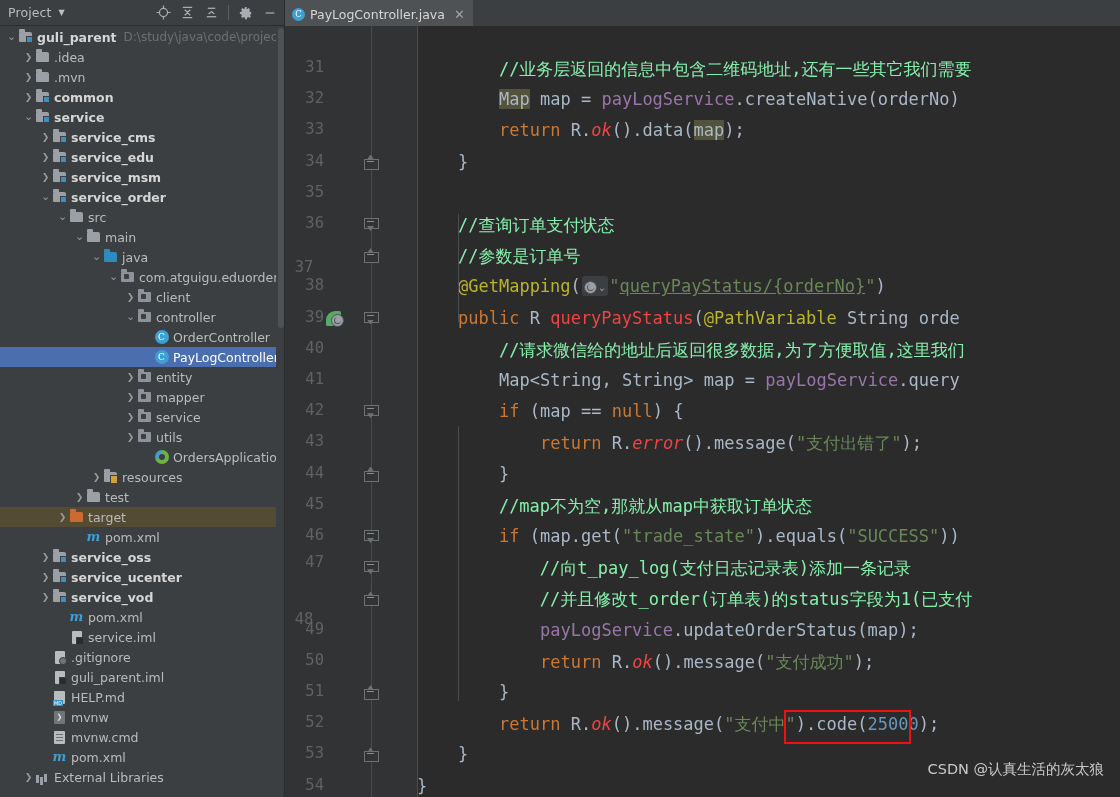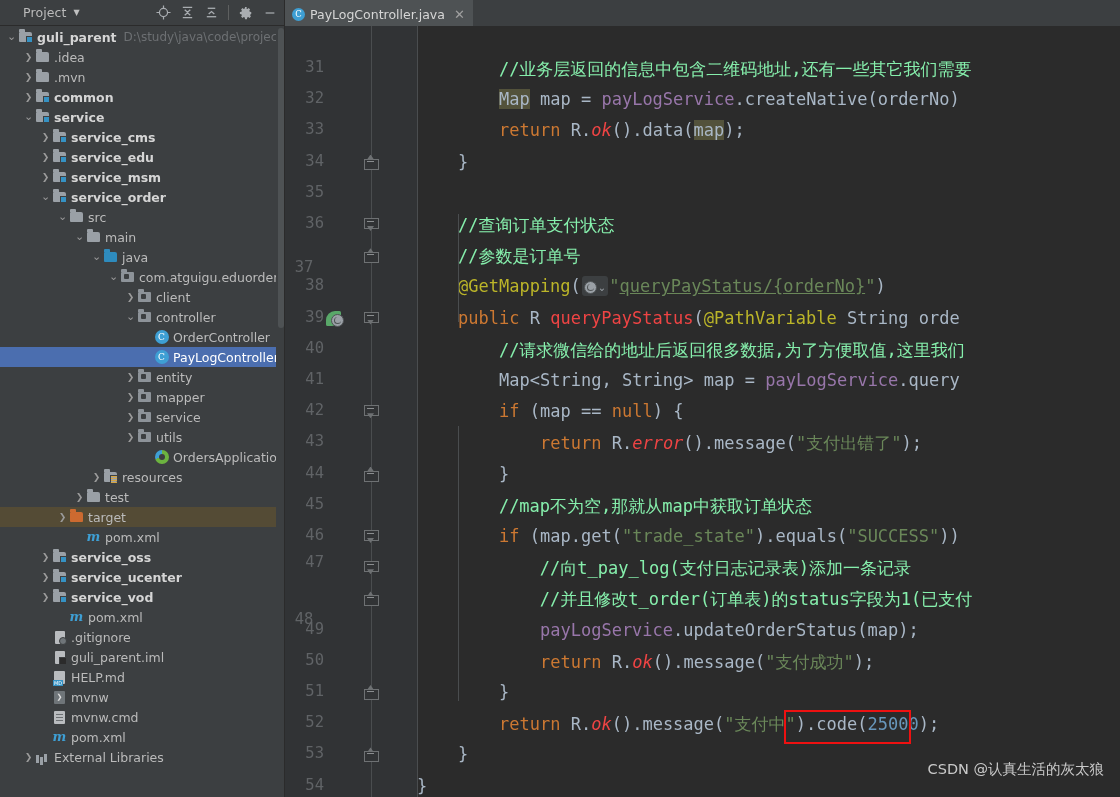--- a/index.html
+++ b/index.html
@@ -17,21 +17,20 @@
     background: #3c3f41;
     display: flex; flex-direction: column;
     position: relative;
     flex: 0 0 285px;
   }
   #sidebar-toolbar {
     height: 26px; background: #3c3f41;
     display: flex; align-items: center;
     border-bottom: 1px solid #2b2b2b;
     position: relative;
-    padding-left: 15px;
   }
   .tool-title {
     font-size: 12.5px; color: #bbbbbb;
     padding-left: 8px; letter-spacing: .1px;
   }
   .tool-caret { margin-left: 7px; font-size: 8px; color: #c0c0c0; line-height: 1; }
   #tool-icons { margin-left: auto; display: flex; align-items: center; gap: 2px; padding-right: 4px; }
   .tb-ic {
     width: 22px; height: 22px;
     display: flex; align-items: center; justify-content: center;
@@ -471,20 +470,27 @@
             <span class="f-body f-mod"></span>
           </span>
           <span class="lbl bold">service_vod</span>
         </div>
         <div class="row" style="padding-left: 57px;">
           <span class="arrow none"></span>
           <span class="ico">
             <span class="mvn">m</span>
           </span>
           <span class="lbl">pom.xml</span>
+        </div>
+        <div class="row" style="padding-left: 57px;">
+          <span class="arrow none"></span>
+          <span class="ico">
+            <span class="iml"></span>
+          </span>
+          <span class="lbl">service.iml</span>
         </div>
         <div class="row" style="padding-left: 40px;">
           <span class="arrow none"></span>
           <span class="ico">
             <span class="iml gi"></span>
           </span>
           <span class="lbl">.gitignore</span>
         </div>
         <div class="row" style="padding-left: 40px;">
           <span class="arrow none"></span>

